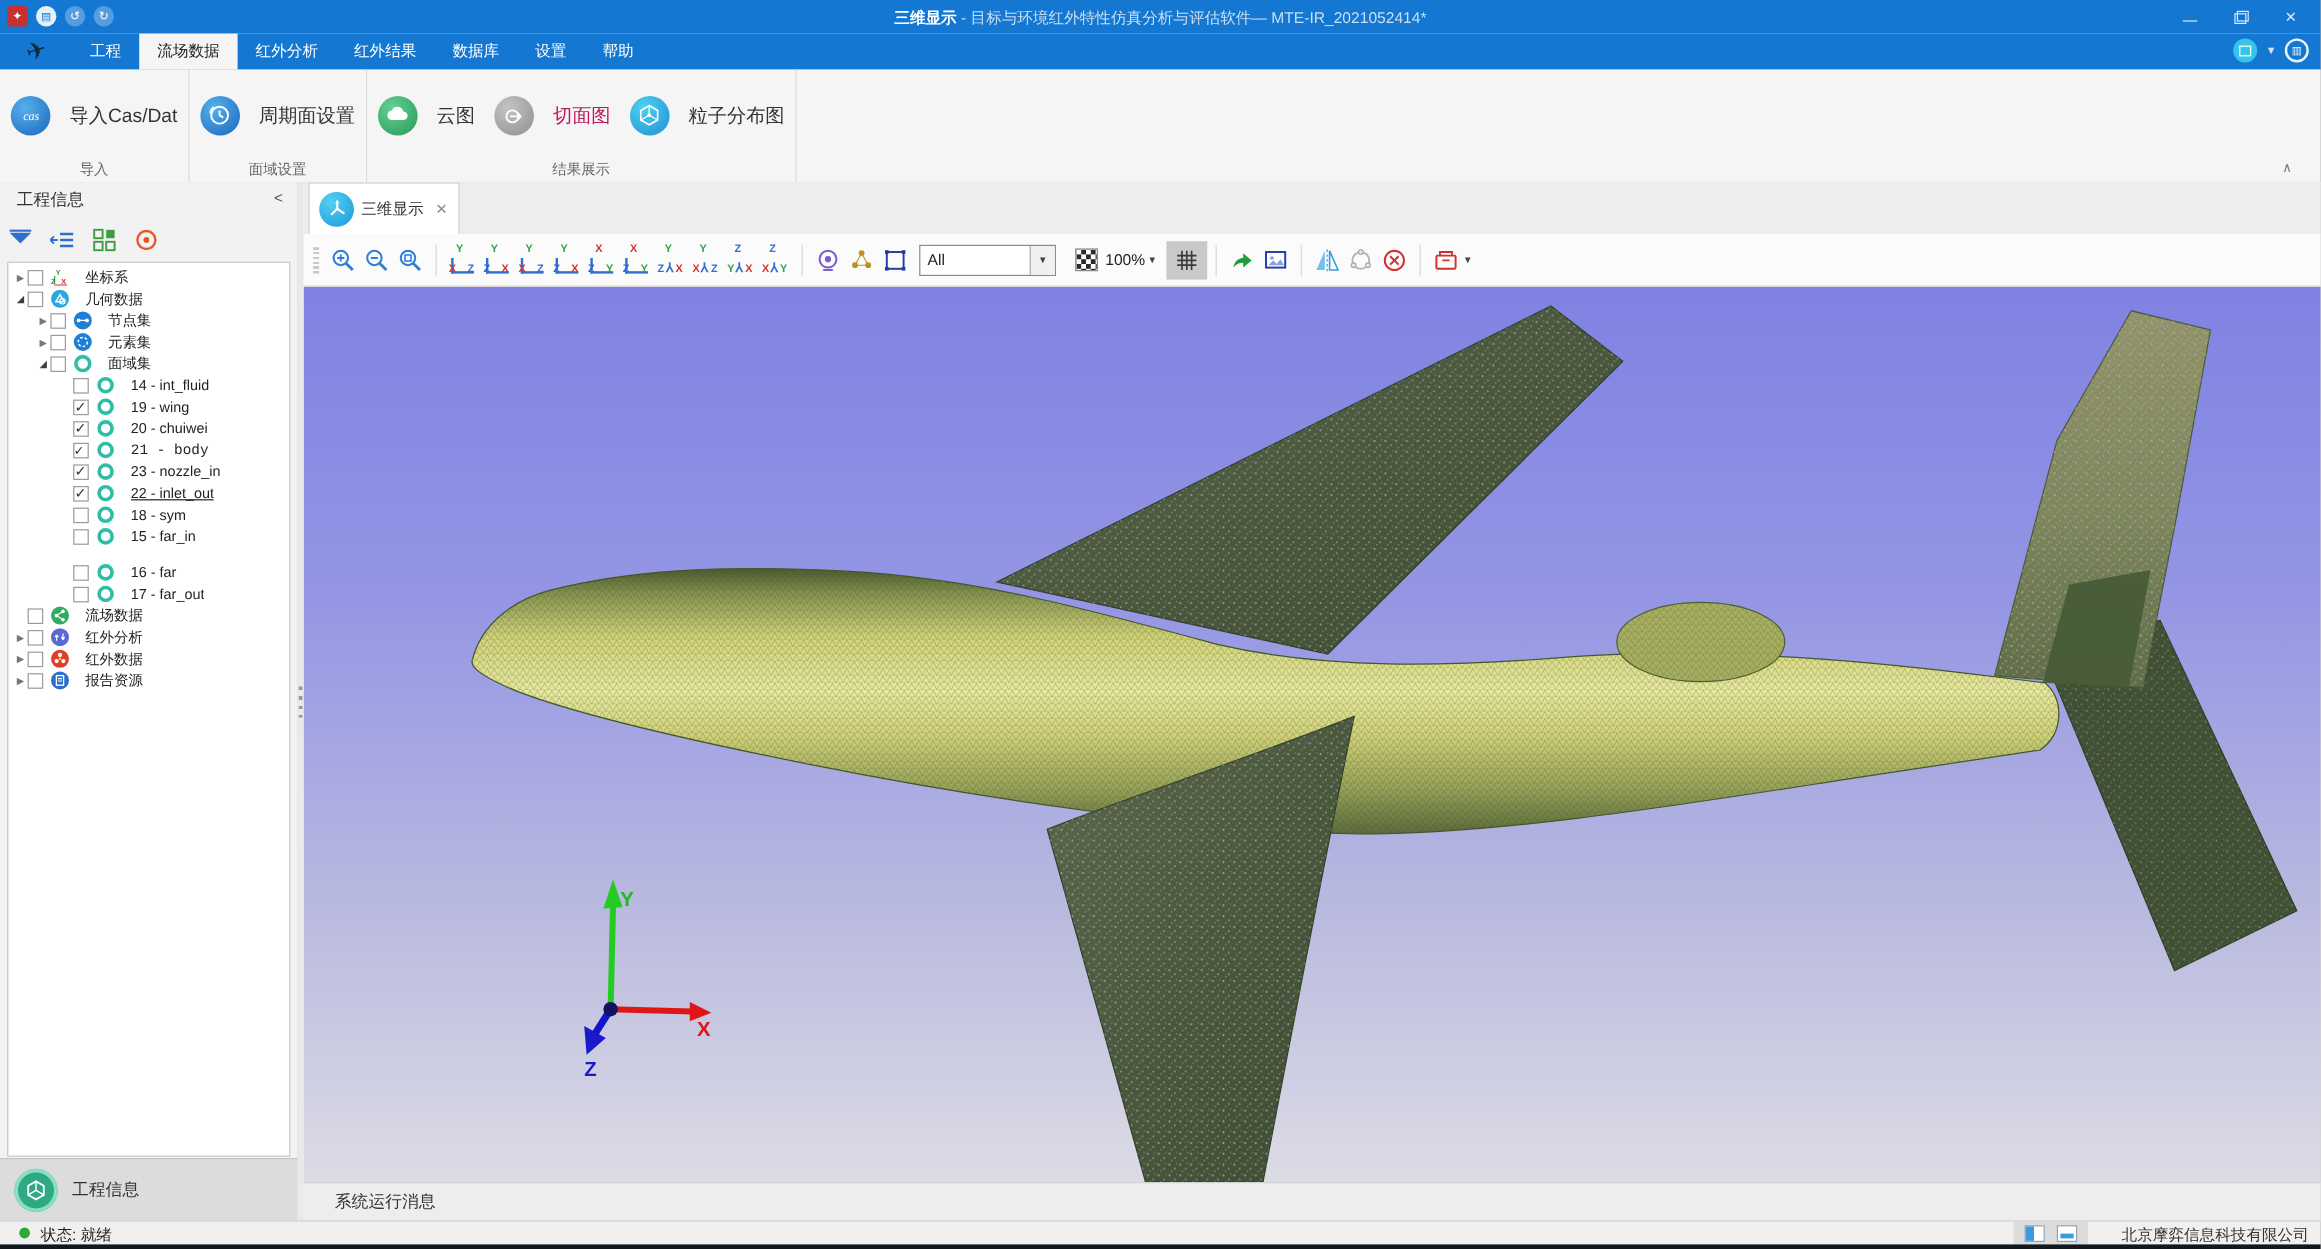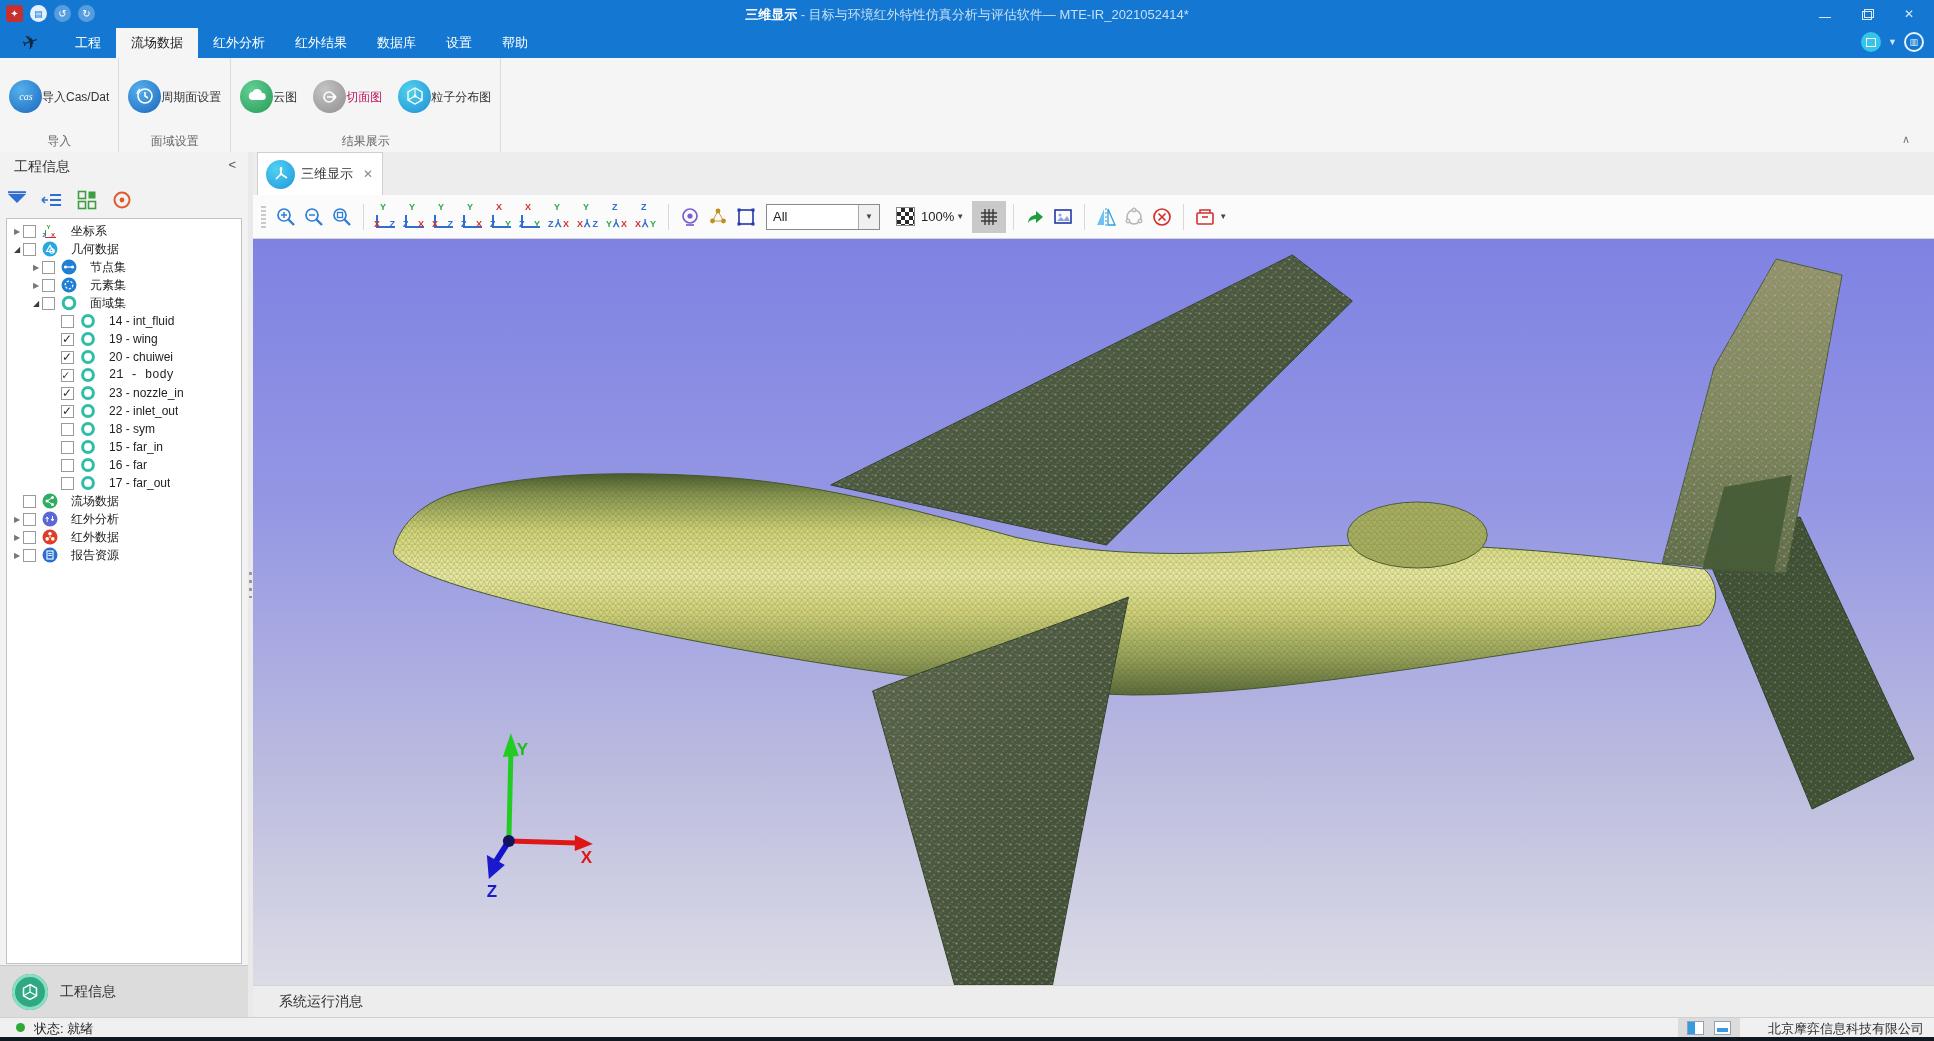--- a/index.html
+++ b/index.html
@@ -40,21 +40,21 @@
   .ribbon{position:absolute;left:0;top:58px;width:100%;height:94px;background:#f5f5f5;border-bottom:1px solid #d9d9d9;}
   .rgroups{position:absolute;left:0;top:0;height:100%;display:flex;}
   .rgroup{position:relative;display:flex;flex-direction:column;border-right:1px solid #dcdcdc;padding:0 4px;}
   .rbtns{display:flex;justify-content:center;gap:6px;flex:1;}
   .rbtn{display:flex;flex-direction:row;align-items:center;padding:3px 5px 0 5px;cursor:default;}
   .rcirc{width:33px;height:33px;border-radius:50%;display:flex;align-items:center;justify-content:center;margin-top:1px;}
   .rcirc.blue{background:radial-gradient(circle at 35% 30%,#56b0ec,#1a66bd);}
   .rcirc.green{background:radial-gradient(circle at 35% 30%,#63cf95,#279a55);}
   .rcirc.gray{background:radial-gradient(circle at 35% 30%,#c4c4c4,#8f8f8f);}
   .rcirc.teal{background:radial-gradient(circle at 35% 30%,#4fd2ec,#1f8ed6);}
-  .rlabel{font-size:12px;color:#333;margin-top:3px;white-space:nowrap;}
+  .rlabel{font-size:16px;color:#333;margin-top:3px;white-space:nowrap;margin-left:16px;}
   .rbtn.disabled .rlabel{color:#be185d;}
   .rgname{height:22px;display:flex;align-items:center;justify-content:center;font-size:12px;color:#666;}
   .ribbon-chevron{position:absolute;right:24px;bottom:6px;color:#777;font-size:11px;cursor:default;}
   
   .lpanel{position:absolute;left:0;top:152px;width:248px;bottom:23px;background:#f2f2f2;border-right:1px solid #cfcfcf;}
   .lp-head{position:absolute;left:0;top:0;width:100%;height:30px;}
   .lp-title{position:absolute;left:14px;top:6px;font-size:14px;color:#333;}
   .lp-collapse{position:absolute;right:12px;top:5px;color:#555;font-size:13px;cursor:default;}
   .lp-tools{position:absolute;left:6px;top:32px;height:32px;display:flex;align-items:center;gap:13px;}
   .lp-tool{width:22px;height:22px;display:flex;align-items:center;justify-content:center;cursor:default;}
@@ -381,54 +381,54 @@
     <span class="exp"></span>
     <span class="cb" data-checked="true"></span>
     <span class="ticon">
             <svg viewBox="0 0 16 16">
               <circle cx="8" cy="8" r="5.4" fill="none" stroke="#2fbda6" stroke-width="3"></circle>
             </svg>
           </span>
     <span class="tlabel">23 - nozzle_in</span>
   </div>
 
+  <div class="trow" style="padding-left: 42px; text-decoration: underline;">
+    <span class="exp"></span>
+    <span class="cb" data-checked="true"></span>
+    <span class="ticon">
+            <svg viewBox="0 0 16 16">
+              <circle cx="8" cy="8" r="5.4" fill="none" stroke="#2fbda6" stroke-width="3"></circle>
+            </svg>
+          </span>
+    <span class="tlabel">22 - inlet_out</span>
+  </div>
+
   <div class="trow" style="padding-left: 42px;">
     <span class="exp"></span>
-    <span class="cb" data-checked="true"></span>
-    <span class="ticon">
-            <svg viewBox="0 0 16 16">
-              <circle cx="8" cy="8" r="5.4" fill="none" stroke="#2fbda6" stroke-width="3"></circle>
-            </svg>
-          </span>
-    <span class="tlabel">22 - inlet_out</span>
+    <span class="cb" data-checked="false"></span>
+    <span class="ticon">
+            <svg viewBox="0 0 16 16">
+              <circle cx="8" cy="8" r="5.4" fill="none" stroke="#2fbda6" stroke-width="3"></circle>
+            </svg>
+          </span>
+    <span class="tlabel">18 - sym</span>
   </div>
 
   <div class="trow" style="padding-left: 42px;">
     <span class="exp"></span>
     <span class="cb" data-checked="false"></span>
     <span class="ticon">
             <svg viewBox="0 0 16 16">
               <circle cx="8" cy="8" r="5.4" fill="none" stroke="#2fbda6" stroke-width="3"></circle>
             </svg>
           </span>
-    <span class="tlabel">18 - sym</span>
-  </div>
-
-  <div class="trow" style="padding-left: 42px;">
-    <span class="exp"></span>
-    <span class="cb" data-checked="false"></span>
-    <span class="ticon">
-            <svg viewBox="0 0 16 16">
-              <circle cx="8" cy="8" r="5.4" fill="none" stroke="#2fbda6" stroke-width="3"></circle>
-            </svg>
-          </span>
     <span class="tlabel">15 - far_in</span>
   </div>
 
-  <div class="trow" style="padding-left: 42px;">
+  <div class="trow" style="padding-left: 42px; margin-top: 12px;">
     <span class="exp"></span>
     <span class="cb" data-checked="false"></span>
     <span class="ticon">
             <svg viewBox="0 0 16 16">
               <circle cx="8" cy="8" r="5.4" fill="none" stroke="#2fbda6" stroke-width="3"></circle>
             </svg>
           </span>
     <span class="tlabel">16 - far</span>
   </div>
 

